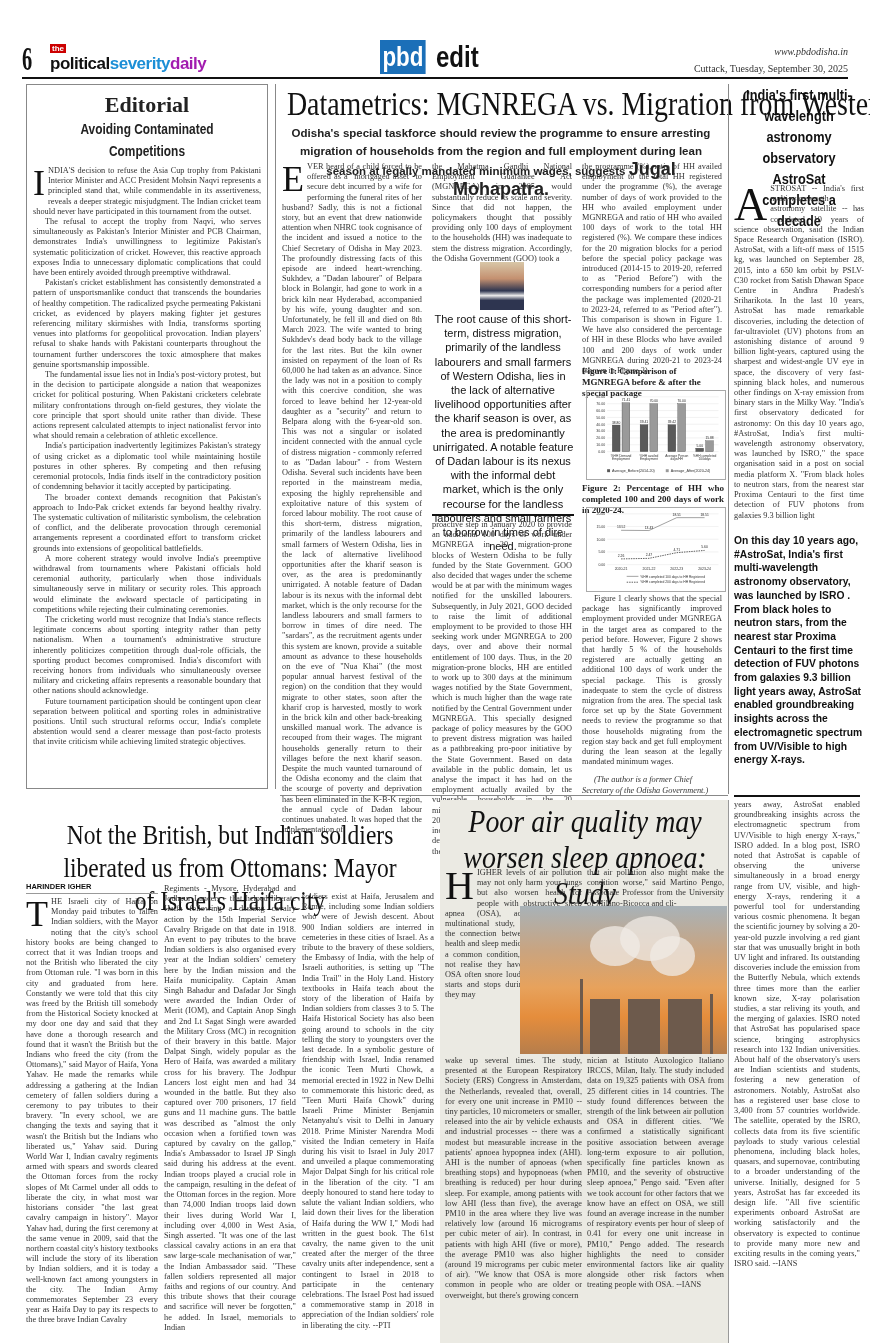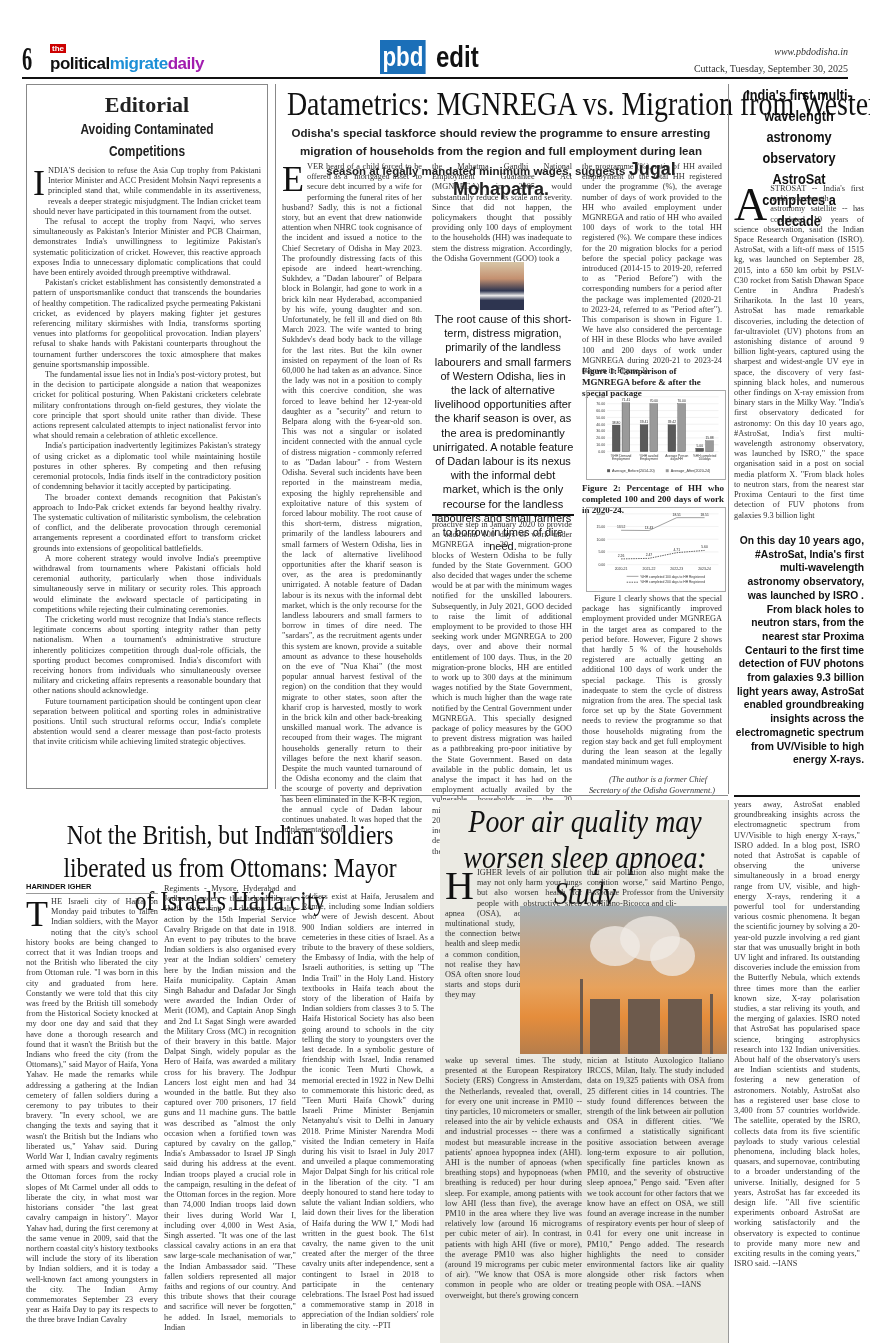--- a/index.html
+++ b/index.html
@@ -37,26 +37,26 @@
 #photo{left:480px;top:262px;width:44px;height:48px;background:linear-gradient(#d8c7a8 0%,#c49070 35%,#2e3550 60%,#eaeaea 70%,#2e3550 80%)}
 #pullquote{left:432px;top:312px;width:142px;font-family:"Liberation Sans",sans-serif;font-weight:normal;font-size:11px;line-height:14.2px;text-align:center;color:#111}
 #pq-rule{left:432px;top:514px;width:142px;height:2px;background:#111}
 #colB2{left:432px;top:520px;height:272px}
 .fig-title{font-size:9px;font-weight:bold;line-height:11px;text-align:left;color:#222}
 #fig1-title{left:582px;top:366px;width:142px}
 #fig1{left:586px;top:390px;width:140px;height:90px;border:1px solid #aaa}
 #fig2-title{left:582px;top:483px;width:142px;text-align:justify}
 #fig2{left:586px;top:507px;width:140px;height:85px;border:1px solid #aaa}
 #colC2{left:582px;top:594px;height:200px}
-.byline-note{font-style:italic;text-align:center}
+.byline-note{font-style:italic;text-align:left}
 .vr{width:1px;background:#888}
 
 #astro-head{left:734px;top:84px;width:130px;font-family:"Liberation Sans",sans-serif;font-weight:bold;font-size:15px;line-height:21px;text-align:center;transform:scaleX(.85);color:#111}
 #astro1{left:734px;top:184px;width:130px;height:345px}
-#astro-quote{left:734px;top:534px;width:130px;font-family:"Liberation Sans",sans-serif;font-weight:bold;font-size:10.3px;line-height:13.7px;text-align:right;color:#111}
+#astro-quote{left:734px;top:534px;width:130px;font-family:"Liberation Sans",sans-serif;font-weight:bold;font-size:10.3px;line-height:13.7px;text-align:left;color:#111}
 #astro-rule{left:734px;top:795px;width:126px;height:2px;background:#111}
 #astro2{left:734px;top:800px;width:126px;height:540px}
 
 #haifa-head{left:24px;top:818px;width:412px;font-size:28px;line-height:33px;text-align:center;color:#111;transform:scaleX(.84);transform-origin:center}
 #haifa-by{left:26px;top:882px;font-family:"Liberation Sans",sans-serif;font-size:7.5px;font-weight:bold;color:#111}
 #haifa-byrule{left:26px;top:893px;width:132px;height:1px;background:#999}
 #hA{left:26px;top:897px;width:132px;height:440px}
 #hB{left:164px;top:884px;width:132px;height:450px}
 #hC{left:302px;top:892px;width:132px;height:450px}
 
@@ -71,21 +71,21 @@
 #airB2{left:587px;top:1056px;width:137px;height:285px}
 svg text{font-family:"Liberation Sans",sans-serif}
 </style>
 </head>
 <body>
 
 <div id="masthead" class="abs">
   <div class="abs pgnum">6</div>
   <div class="abs brand-small">the</div>
   <div class="abs brand">
-    <span class="b1">political</span><span class="b2">migrate</span><span class="b3">daily</span>
+    <span class="b1">political</span><span class="b2">severity</span><span class="b3">daily</span>
   </div>
   <div class="abs pbd">pbd</div>
   <div class="abs edit">edit</div>
   <div class="abs url">www.pbdodisha.in</div>
   <div class="abs dateline">Cuttack, Tuesday, September 30, 2025</div>
   <div class="abs rule"></div>
 </div>
 
 <div id="editorial" class="abs">
   <div class="ed-label">Editorial</div>

